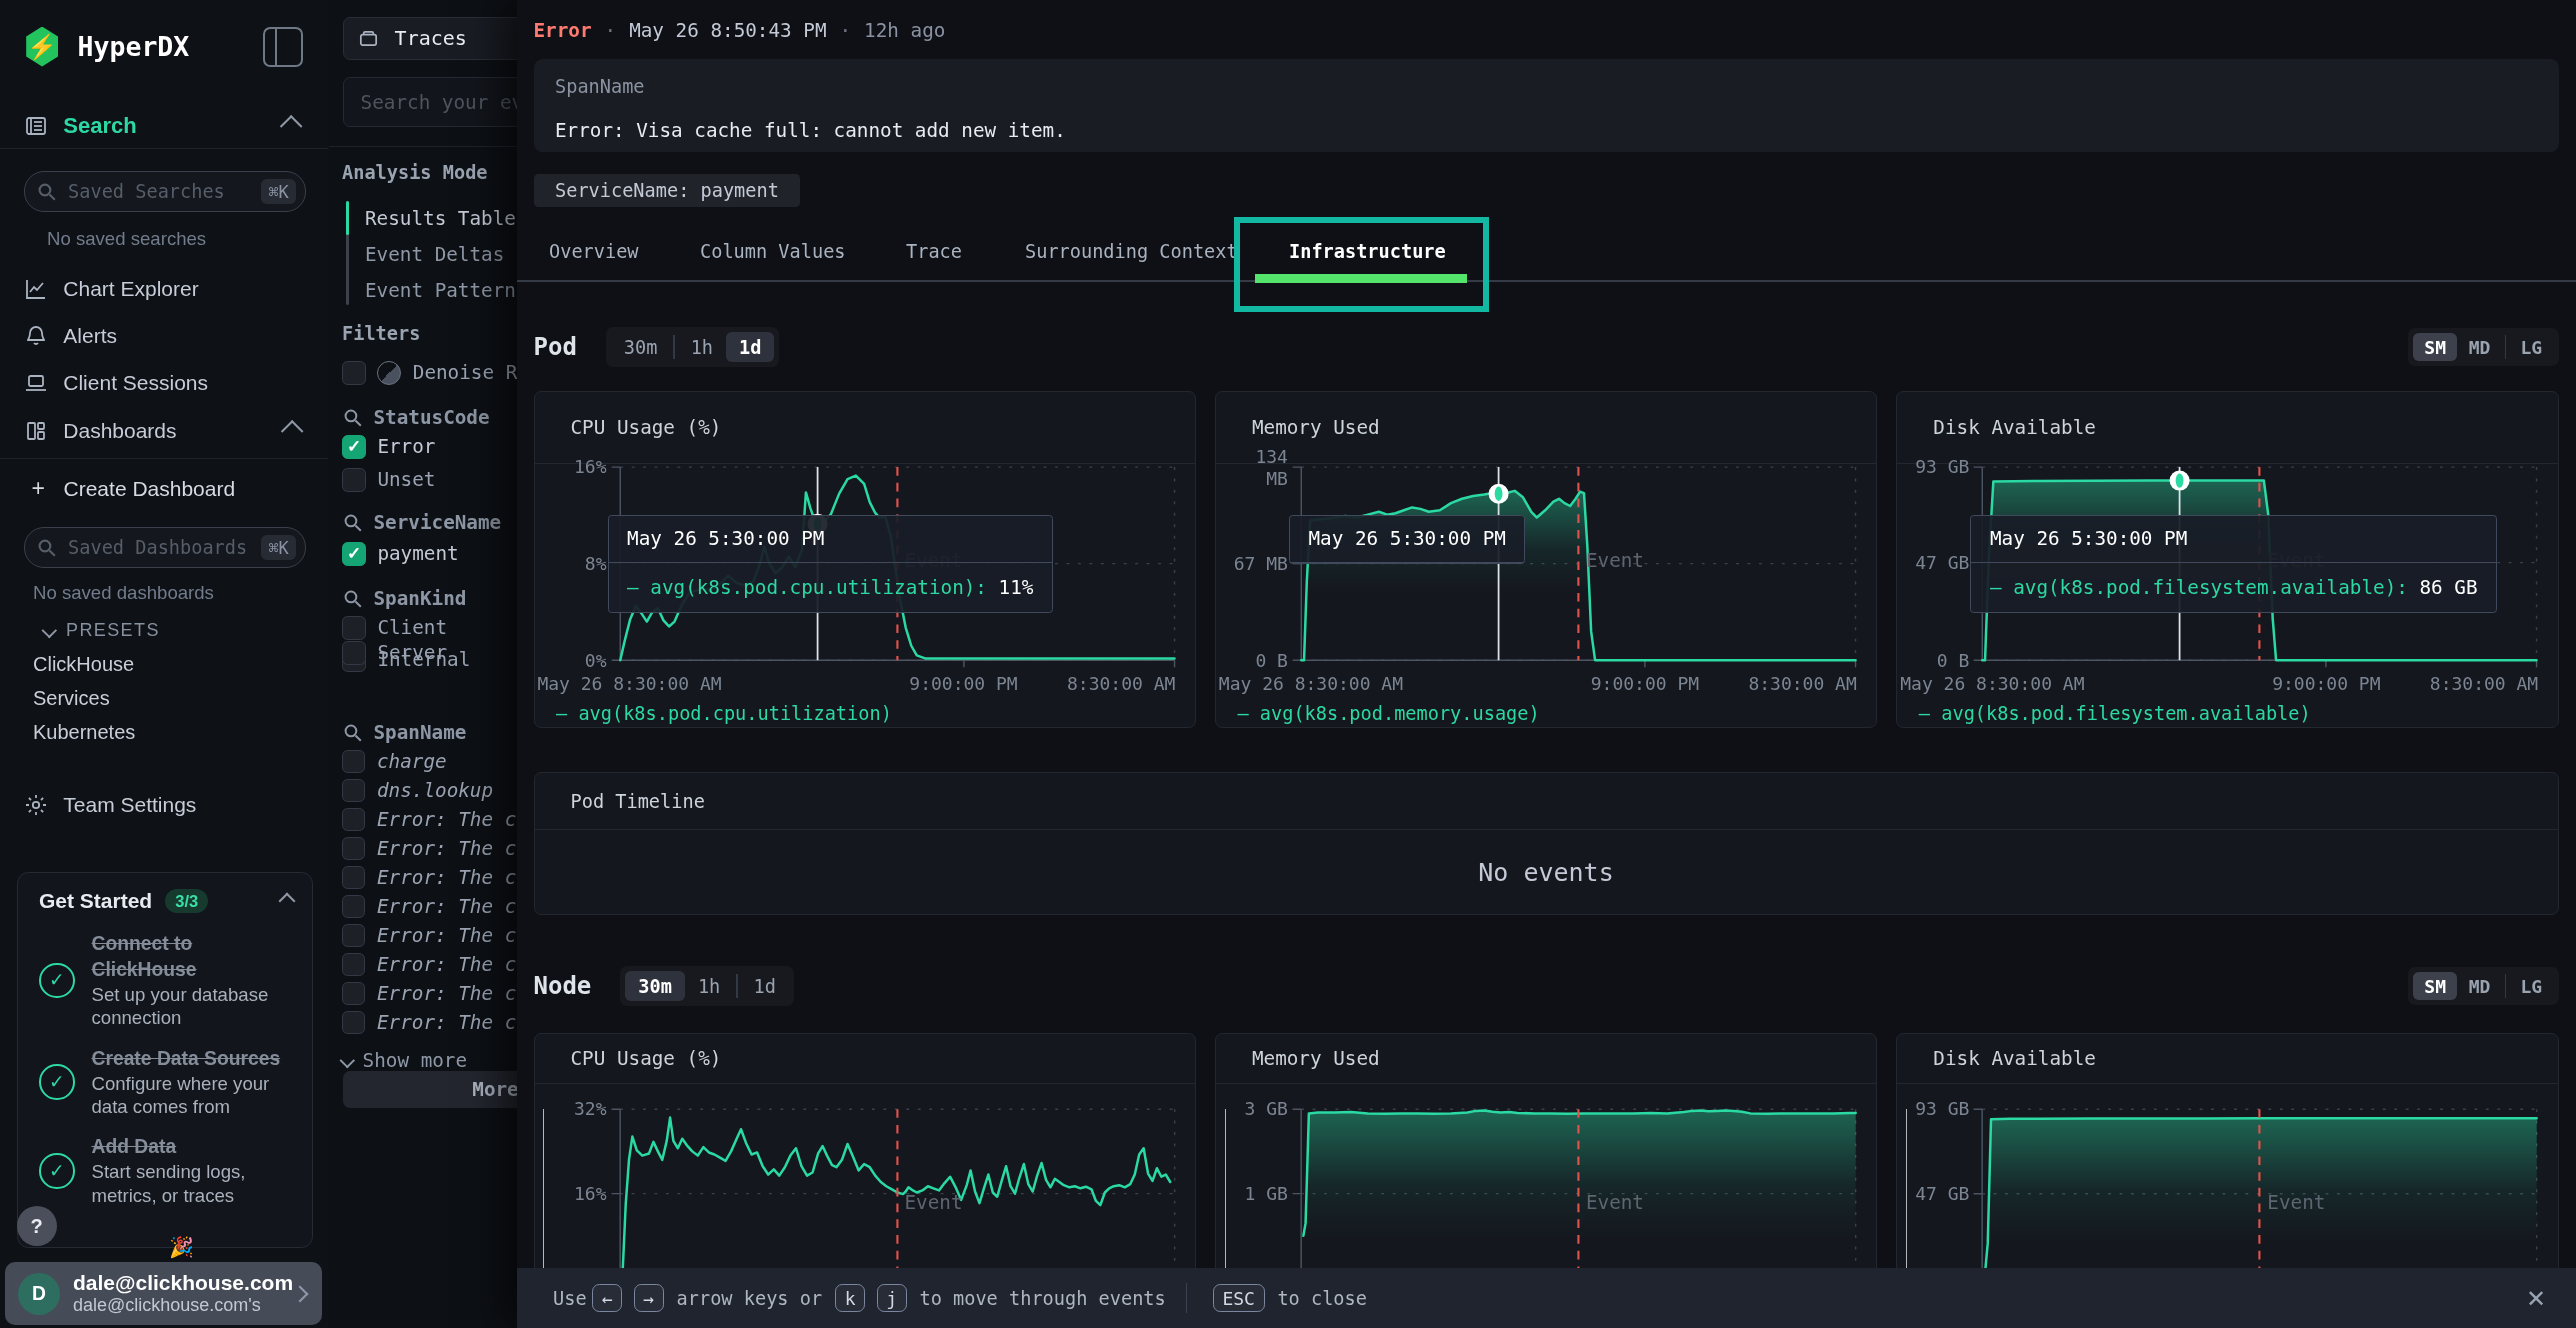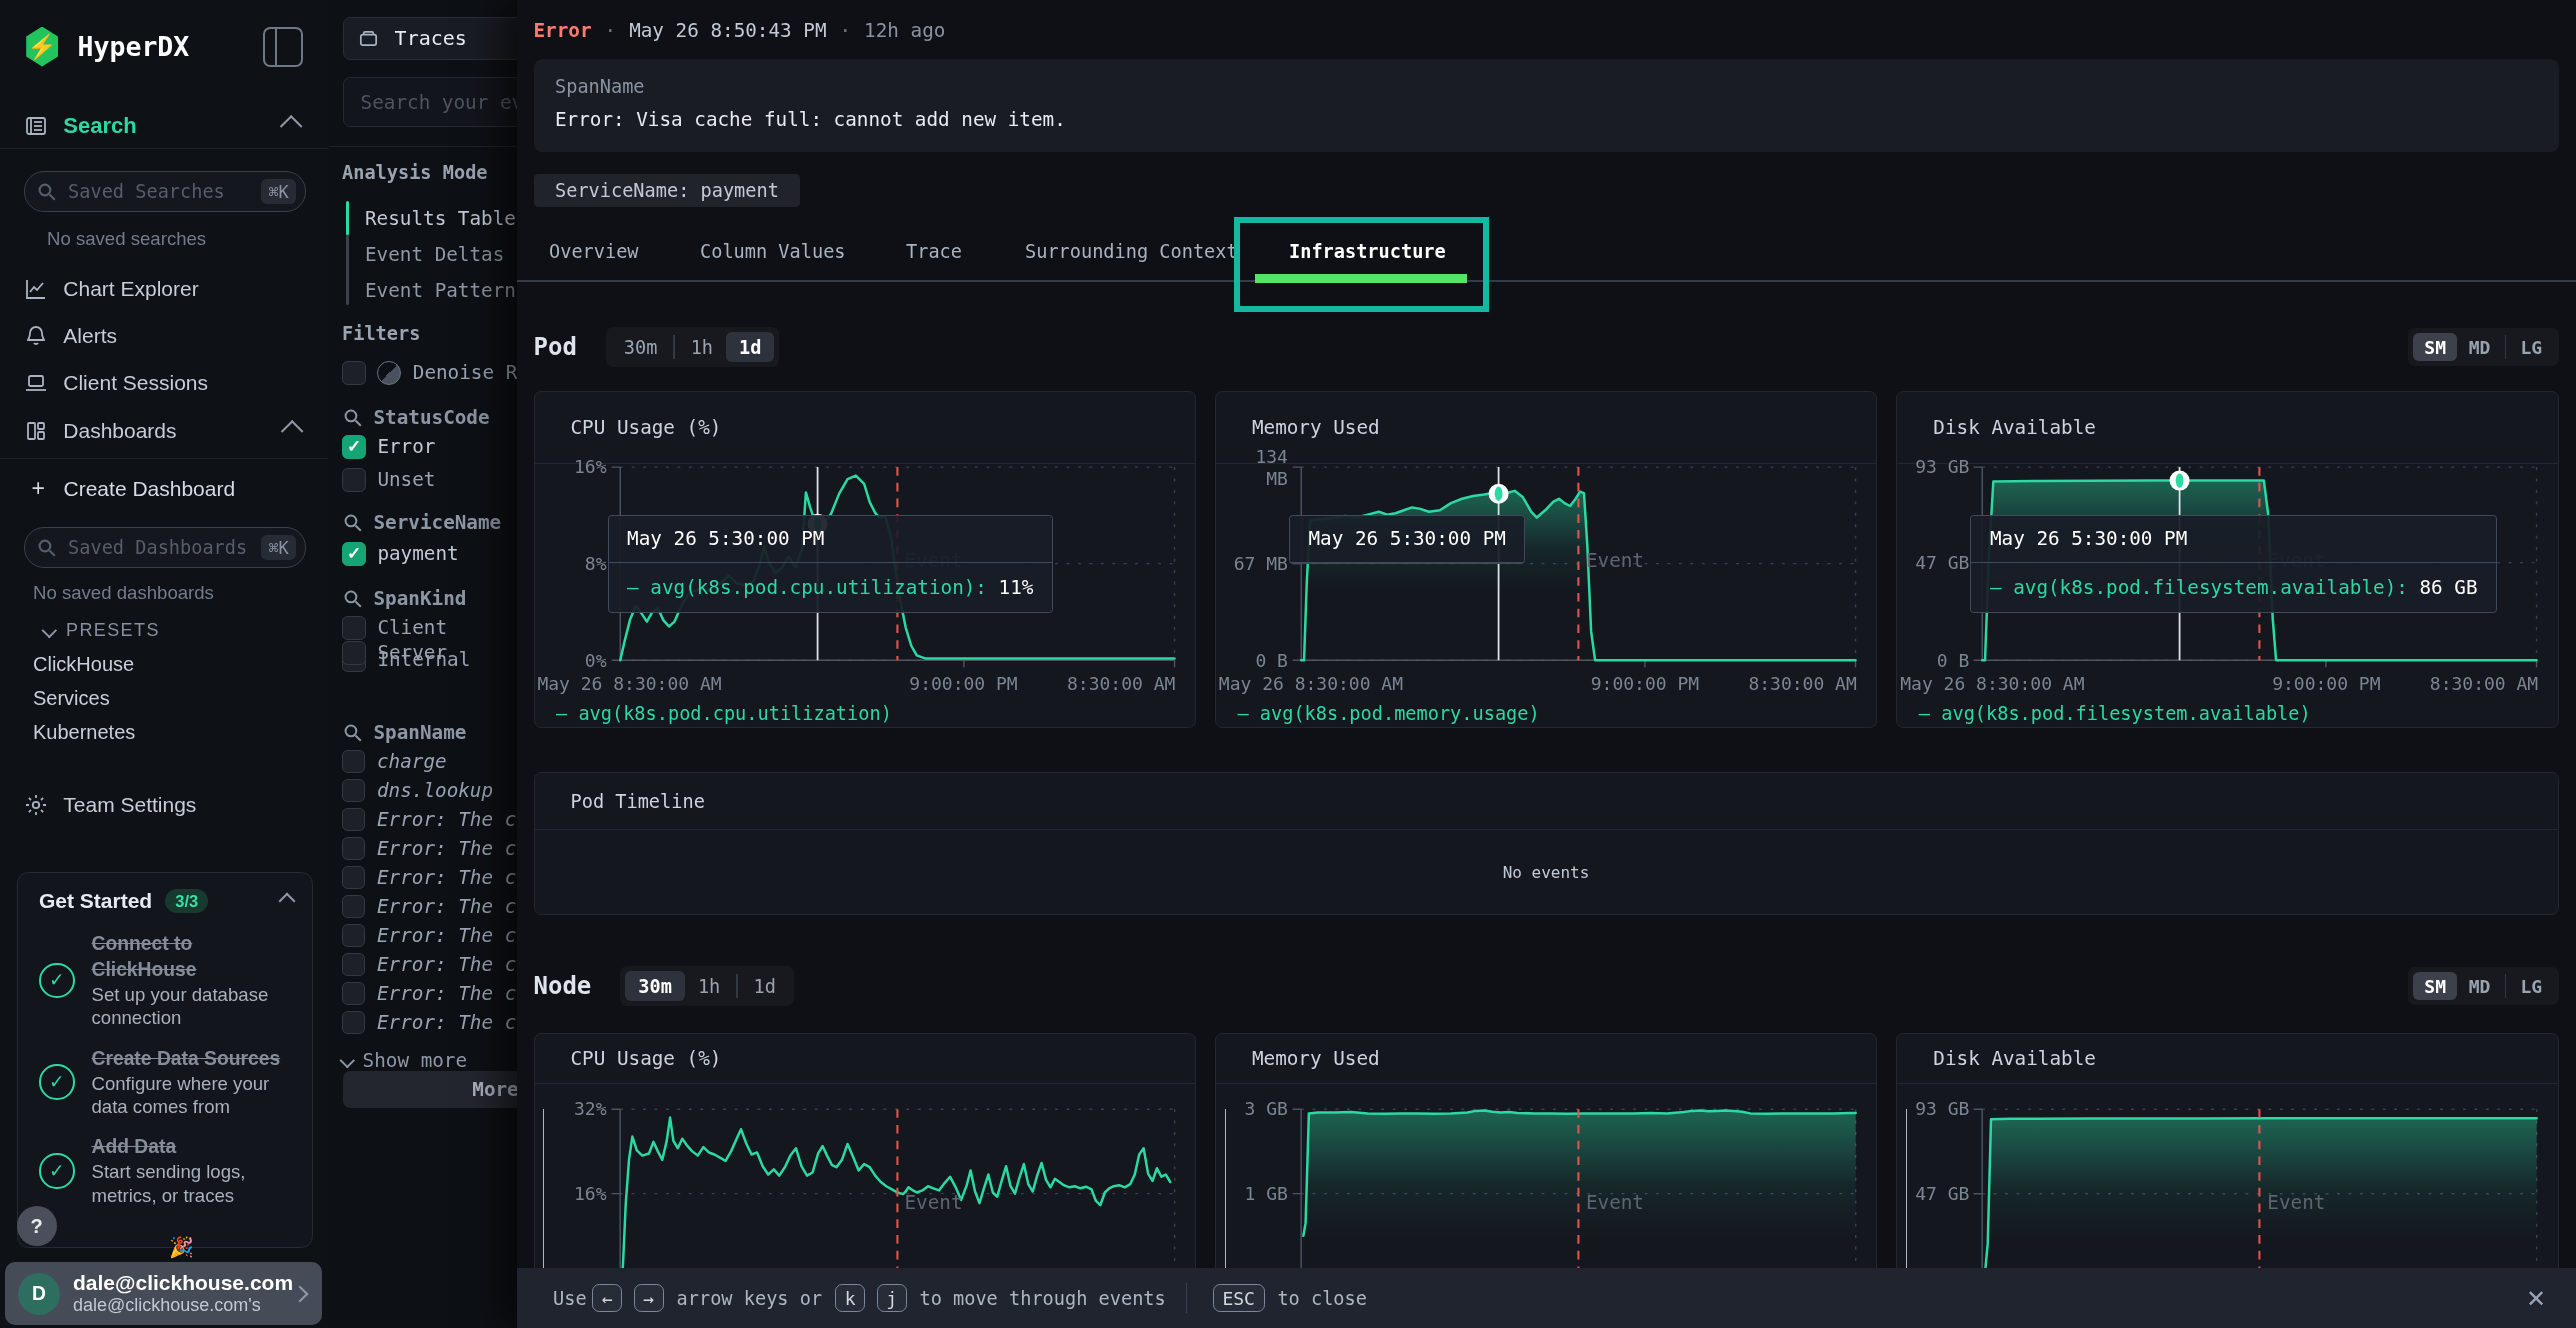--- a/index.html
+++ b/index.html
@@ -76,21 +76,21 @@
   .more-filters{position:absolute;left:14.3px;top:1071px;width:301px;height:37px;background:#23262e;border-radius:7.2px;display:flex;align-items:center;cursor:pointer;}
   .more-filters span{margin-left:129px;font-weight:bold;font-size:19.3px;color:#aab2bf;font-family:"DejaVu Sans Mono",monospace;}
   
   .overlay{position:absolute;left:517px;top:0;width:2059px;height:1328px;background:#0e1016;box-shadow:-17px 0 34px rgba(0,0,0,.55);z-index:10;font-family:"DejaVu Sans Mono",monospace;}
   .evt-header{position:absolute;left:16.5px;top:15.7px;height:29px;display:flex;align-items:center;gap:13px;font-size:19.3px;}
   .sev{color:#ff7b72;font-weight:bold;}
   .dot-sep{color:#6b7380;}
   .ts{color:#c3cad6;} .ago{color:#8b93a2;}
   .span-box{position:absolute;left:16.5px;top:59px;width:2025px;height:93px;background:#191c23;border-radius:8.6px;box-sizing:border-box;padding:17px 21.5px;}
   .span-label{color:#8b93a2;font-size:18.6px;}
-  .span-value{color:#e8ebf0;font-size:19.3px;margin-top:11px;}
+  .span-value{color:#e8ebf0;font-size:19.3px;margin-top:22px;}
   .svc-chip{position:absolute;left:16.5px;top:174px;height:33px;background:#202329;border-radius:4.3px;display:flex;align-items:center;padding:0 21.5px;color:#c3cad6;font-size:18.6px;}
   .tabs-row{position:absolute;left:0;top:222px;width:2059px;height:58px;border-bottom:2.9px solid #343b46;}
   .tab{position:absolute;top:0;height:58px;display:flex;align-items:center;color:#aab3c0;font-size:18.6px;cursor:pointer;white-space:nowrap;}
   .tab.active{color:#fff;font-weight:bold;}
   .tab-underline{position:absolute;left:738px;top:274px;width:212px;height:9.3px;background:#55e46b;z-index:6;}
   .annotation-box{position:absolute;left:717px;top:217px;width:255px;height:95px;border:6.4px solid #12b8a2;box-sizing:border-box;z-index:7;pointer-events:none;}
   .sec-row{position:absolute;left:16.5px;width:2025px;height:50px;display:flex;align-items:center;}
   .sec-title{font-size:24px;font-weight:bold;color:#dfe3ea;margin-right:29px;}
   .seg{background:#17191f;border-radius:7.2px;padding:5px;display:flex;align-items:center;}
   .seg .seg-item{padding:4.3px 13px;font-size:18.6px;color:#9aa3b0;border-radius:5.7px;cursor:pointer;}
@@ -108,21 +108,21 @@
   .event-label{position:absolute;font-size:19.3px;color:#5d6570;z-index:2;}
   .tooltip{position:absolute;z-index:3;background:rgba(25,29,39,.93);border:1.4px solid #414a5c;border-radius:3.6px;white-space:nowrap;}
   .tt-time{padding:11.4px 18.6px;border-bottom:1.4px solid #414a5c;color:#fff;font-size:19.3px;}
   .tt-row{padding:13px 18.6px;font-size:19.3px;color:#fff;}
   .tt-dash,.tt-label{color:#2dd9a2;}
   .chart-legend{position:absolute;left:21.5px;font-size:18.6px;color:#2dd9a2;white-space:nowrap;}
   .node-axis-line{position:absolute;left:8.6px;top:75px;width:1.4px;height:220px;background:#cfd4da;opacity:.85;}
   .timeline-card{position:absolute;left:16.5px;top:772px;width:2025px;height:143px;background:#14171e;border:1.4px solid #232730;border-radius:7.2px;box-sizing:border-box;}
   .timeline-head{height:56px;border-bottom:1.4px solid #232730;display:flex;align-items:center;}
   .timeline-head span{margin-left:36px;font-size:18.6px;color:#ced4dd;}
-  .timeline-body{height:84px;display:flex;align-items:center;justify-content:center;font-size:16px;color:#c3cad6;}
+  .timeline-body{height:84px;display:flex;align-items:center;justify-content:center;font-size:25px;color:#c3cad6;}
   .foot{position:absolute;left:0;top:1268px;width:2059px;height:60px;background:#20242e;display:flex;align-items:center;z-index:20;}
   .foot .txt{color:#aeb6c2;font-size:18.6px;}
   .key{border:1.4px solid #7b87a0;background:#272c37;border-radius:7.2px;color:#d3d9e4;font-size:18px;padding:2.9px 8.6px;margin:0 5.7px;}
   .foot-div{width:1.4px;height:30px;background:#3a4150;margin:0 20px;}
   .close-x{position:absolute;right:30px;top:17px;font-size:24px;color:#9aa3b2;cursor:pointer;font-family:"Liberation Sans",sans-serif;}
   svg{display:block;}
 </style>
 </head>
 <body>
 

